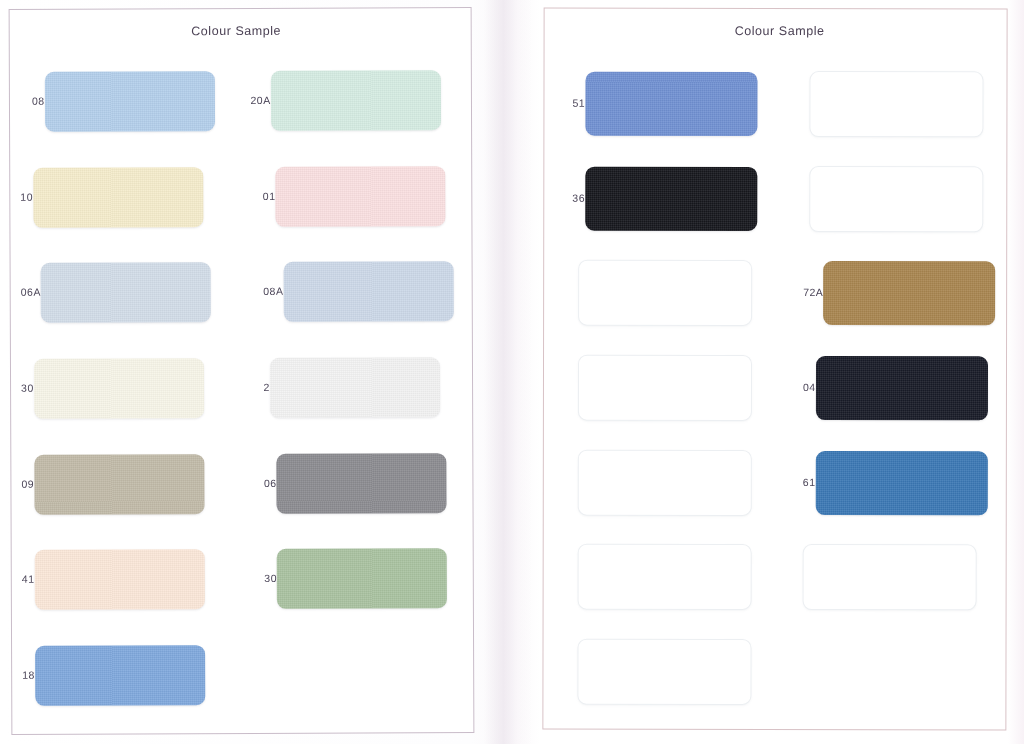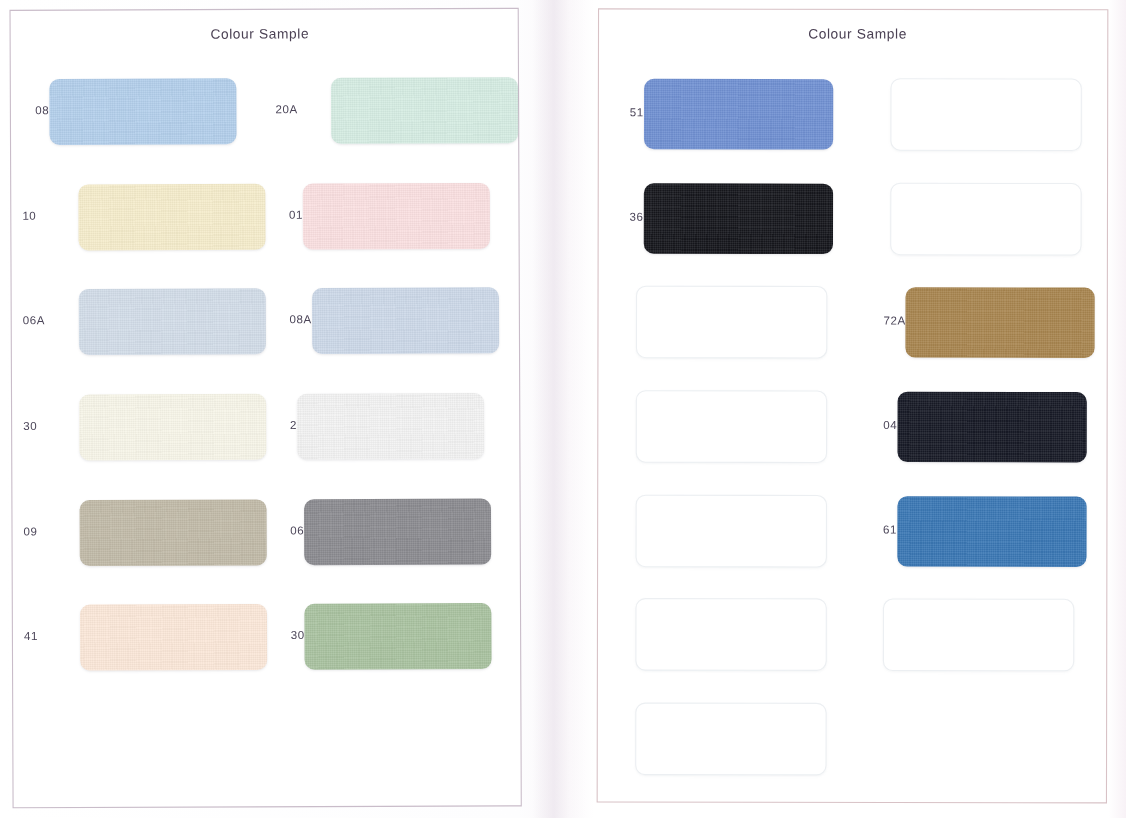--- a/index.html
+++ b/index.html
@@ -122,21 +122,21 @@
   }
   .swatch-chip.empty {
     background: #ffffff !important;
     border: 1px solid #eceff2;
     box-shadow: 0 1px 2px rgba(160,165,175,0.10);
   }
   .swatch-chip.empty::after { display: none; }
 
   
   #page-left .cell-left  { padding-left: 22px; }
-  #page-left .cell-right { padding-left: 10px; justify-content: space-between; }
+  #page-left .cell-right { padding-left: 10px; }
   #page-left .swatch-chip { width: 170px; height: 60px; }
 
   
   #page-right .cell-left  { padding-left: 28px; }
   #page-right .cell-right { padding-left: 18px; }
   #page-right .swatch-chip { width: 172px; height: 64px; }
   #page-right .swatch-grid { top: 48px; row-gap: 0px; }
 
   .grid-7 { grid-template-rows: repeat(7, 1fr); }
 
@@ -215,20 +215,24 @@
           <div class="swatch-chip" style="background: rgb(139, 139, 144);"></div>
         </div>
         <div class="cell cell-right">
           <div class="swatch-label">41</div>
           <div class="swatch-chip" style="background: rgb(251, 231, 216);"></div>
         </div>
         <div class="cell cell-left">
           <div class="swatch-label">30</div>
           <div class="swatch-chip" style="background: rgb(169, 194, 160);"></div>
         </div>
+        <div class="cell cell-right">
+          <div class="swatch-label">18</div>
+          <div class="swatch-chip" style="background: rgb(127, 168, 220);"></div>
+        </div>
       </div>
   </div>
 
   <div id="page-right" class="page">
     <div class="page-title">Colour Sample</div>
     <div class="swatch-grid grid-7" id="grid-right">
         <div class="cell cell-left">
           <div class="swatch-label">51</div>
           <div class="swatch-chip" style="background: rgb(112, 144, 210);"></div>
         </div>

